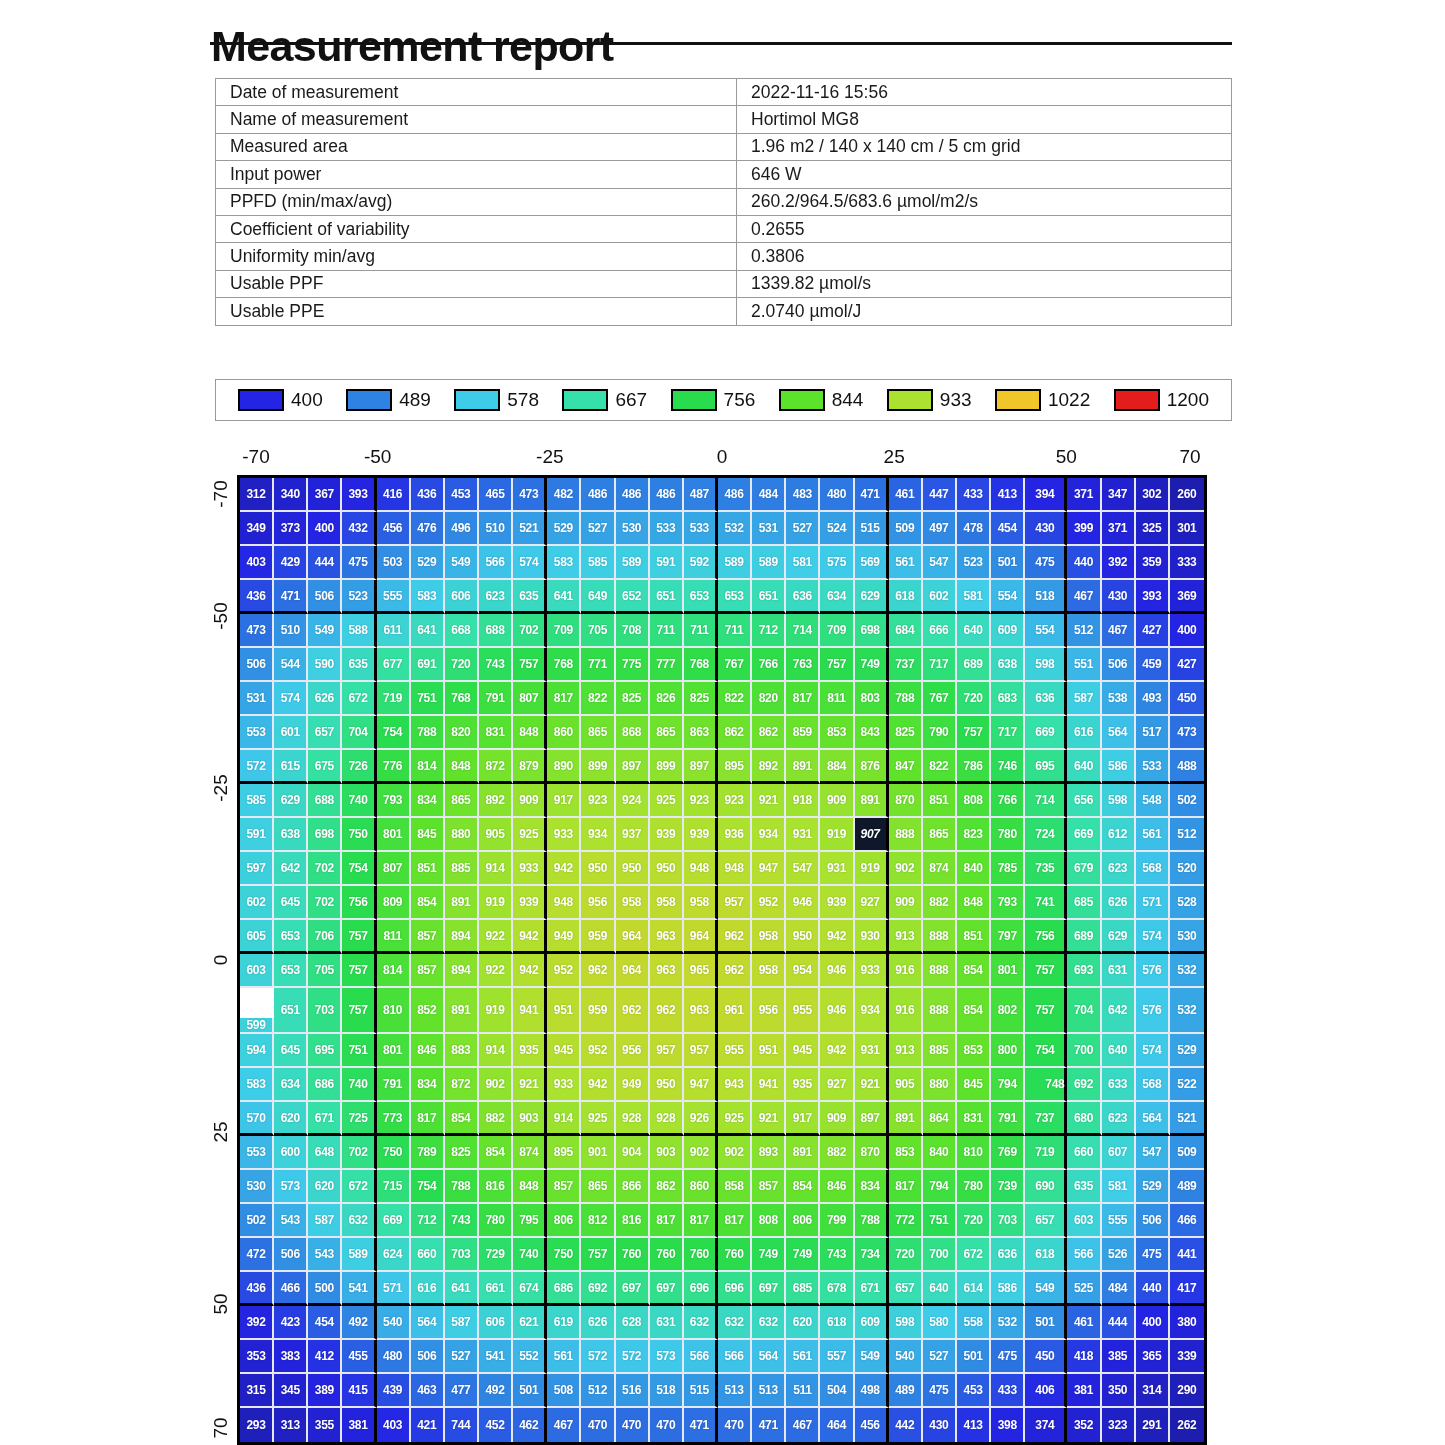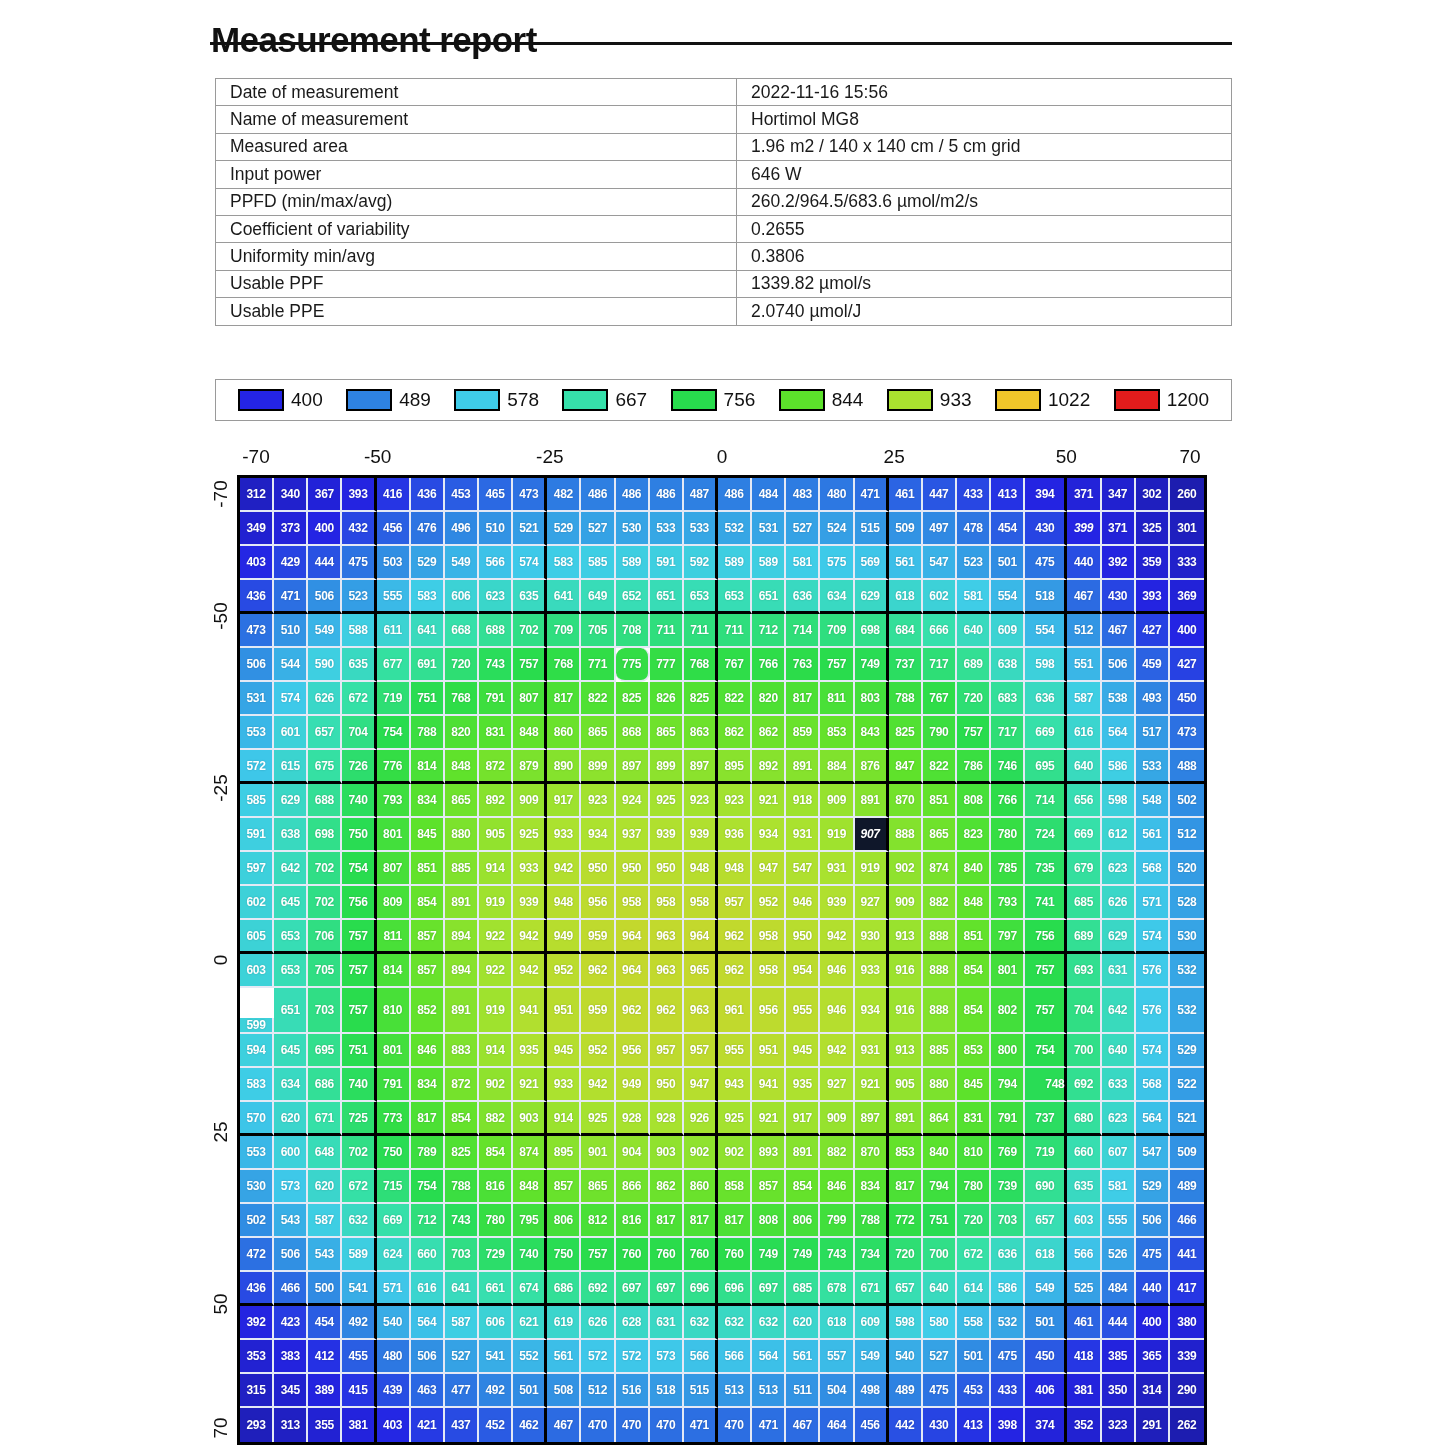--- a/index.html
+++ b/index.html
@@ -1,19 +1,19 @@
 <!DOCTYPE html>
 <html><head>
 <meta charset="utf-8">
 <style>
   html,body{margin:0;padding:0;background:#fff;}
   body{width:1445px;height:1445px;position:relative;overflow:hidden;
        font-family:"Liberation Sans",sans-serif;color:#1a1a1a;}
 
-  .title{position:absolute;left:211px;top:-4px;font-size:35px;line-height:42px;
+  .title{position:absolute;left:211px;top:-4px;font-size:43px;line-height:42px;
          font-weight:700;letter-spacing:-0.6px;color:#111;}
   .title-rule{position:absolute;left:210px;top:42px;width:1022px;height:3px;background:#111;}
 
   
   table.info{position:absolute;left:215px;top:78px;width:1017px;
              border-collapse:collapse;table-layout:fixed;}
   table.info,table.info td{border:1px solid #9a9a9a;}
   table.info{border-color:#7f7f7f;}
   table.info td{height:26.4px;font-size:17.5px;padding:0 0 0 14px;vertical-align:middle;
                 white-space:nowrap;overflow:hidden;}
@@ -198,21 +198,21 @@
       <div class="cell" style="background: rgb(54, 166, 229);">532</div>
       <div class="cell" style="background: rgb(54, 165, 229);">531</div>
       <div class="cell" style="background: rgb(53, 162, 229);">527</div>
       <div class="cell" style="background: rgb(53, 159, 229);">524</div>
       <div class="cell br" style="background: rgb(51, 152, 228);">515</div>
       <div class="cell" style="background: rgb(50, 147, 228);">509</div>
       <div class="cell" style="background: rgb(48, 137, 227);">497</div>
       <div class="cell" style="background: rgb(45, 118, 226);">478</div>
       <div class="cell" style="background: rgb(42, 93, 227);">454</div>
       <div class="cell br" style="background: rgb(39, 68, 227);">430</div>
-      <div class="cell" style="background: rgb(36, 36, 228); font-style: italic;">399</div>
+      <div class="cell" style="background: rgb(36, 36, 228);">399</div>
       <div class="cell" style="background: rgb(35, 35, 217);">371</div>
       <div class="cell" style="background: rgb(32, 32, 200);">325</div>
       <div class="cell lc" style="background: rgb(31, 31, 191);">301</div>
       <div class="cell" style="background: rgb(36, 39, 228);">403</div>
       <div class="cell" style="background: rgb(39, 67, 227);">429</div>
       <div class="cell" style="background: rgb(41, 82, 227);">444</div>
       <div class="cell br" style="background: rgb(44, 115, 226);">475</div>
       <div class="cell" style="background: rgb(49, 142, 227);">503</div>
       <div class="cell" style="background: rgb(54, 163, 229);">529</div>
       <div class="cell" style="background: rgb(57, 180, 231);">549</div>
@@ -297,21 +297,21 @@
       <div class="cell" style="background: rgb(57, 176, 230);">544</div>
       <div class="cell" style="background: rgb(62, 207, 225);">590</div>
       <div class="cell br" style="background: rgb(57, 217, 193);">635</div>
       <div class="cell" style="background: rgb(52, 224, 160);">677</div>
       <div class="cell" style="background: rgb(50, 223, 146);">691</div>
       <div class="cell" style="background: rgb(46, 222, 115);">720</div>
       <div class="cell" style="background: rgb(42, 221, 91);">743</div>
       <div class="cell br" style="background: rgb(41, 220, 77);">757</div>
       <div class="cell" style="background: rgb(47, 221, 72);">768</div>
       <div class="cell" style="background: rgb(49, 221, 71);">771</div>
-      <div class="cell" style="background: rgb(51, 221, 70); border-radius: 9px;">775</div>
+      <div class="cell" style="background: rgb(51, 221, 70);">775</div>
       <div class="cell" style="background: rgb(52, 221, 69);">777</div>
       <div class="cell br" style="background: rgb(47, 221, 72);">768</div>
       <div class="cell" style="background: rgb(47, 221, 73);">767</div>
       <div class="cell" style="background: rgb(46, 221, 73);">766</div>
       <div class="cell" style="background: rgb(44, 220, 74);">763</div>
       <div class="cell" style="background: rgb(41, 220, 77);">757</div>
       <div class="cell br" style="background: rgb(41, 220, 84);">749</div>
       <div class="cell" style="background: rgb(43, 221, 97);">737</div>
       <div class="cell" style="background: rgb(46, 222, 118);">717</div>
       <div class="cell" style="background: rgb(51, 223, 148);">689</div>
@@ -908,21 +908,21 @@
       <div class="cell" style="background: rgb(35, 35, 221);">381</div>
       <div class="cell" style="background: rgb(34, 34, 209);">350</div>
       <div class="cell" style="background: rgb(32, 32, 195);">314</div>
       <div class="cell lc" style="background: rgb(31, 31, 186);">290</div>
       <div class="cell lr" style="background: rgb(31, 31, 187);">293</div>
       <div class="cell lr" style="background: rgb(32, 32, 195);">313</div>
       <div class="cell lr" style="background: rgb(34, 34, 211);">355</div>
       <div class="cell br lr" style="background: rgb(35, 35, 221);">381</div>
       <div class="cell lr" style="background: rgb(36, 39, 228);">403</div>
       <div class="cell lr" style="background: rgb(38, 58, 228);">421</div>
-      <div class="cell lr" style="background: rgb(40, 75, 227);">437</div>
+      <div class="cell lr" style="background: rgb(40, 75, 227);">744</div>
       <div class="cell lr" style="background: rgb(42, 91, 227);">452</div>
       <div class="cell br lr" style="background: rgb(43, 101, 227);">462</div>
       <div class="cell lr" style="background: rgb(44, 107, 226);">467</div>
       <div class="cell lr" style="background: rgb(44, 110, 226);">470</div>
       <div class="cell lr" style="background: rgb(44, 110, 226);">470</div>
       <div class="cell lr" style="background: rgb(44, 110, 226);">470</div>
       <div class="cell br lr" style="background: rgb(44, 111, 226);">471</div>
       <div class="cell lr" style="background: rgb(44, 110, 226);">470</div>
       <div class="cell lr" style="background: rgb(44, 111, 226);">471</div>
       <div class="cell lr" style="background: rgb(44, 107, 226);">467</div>

